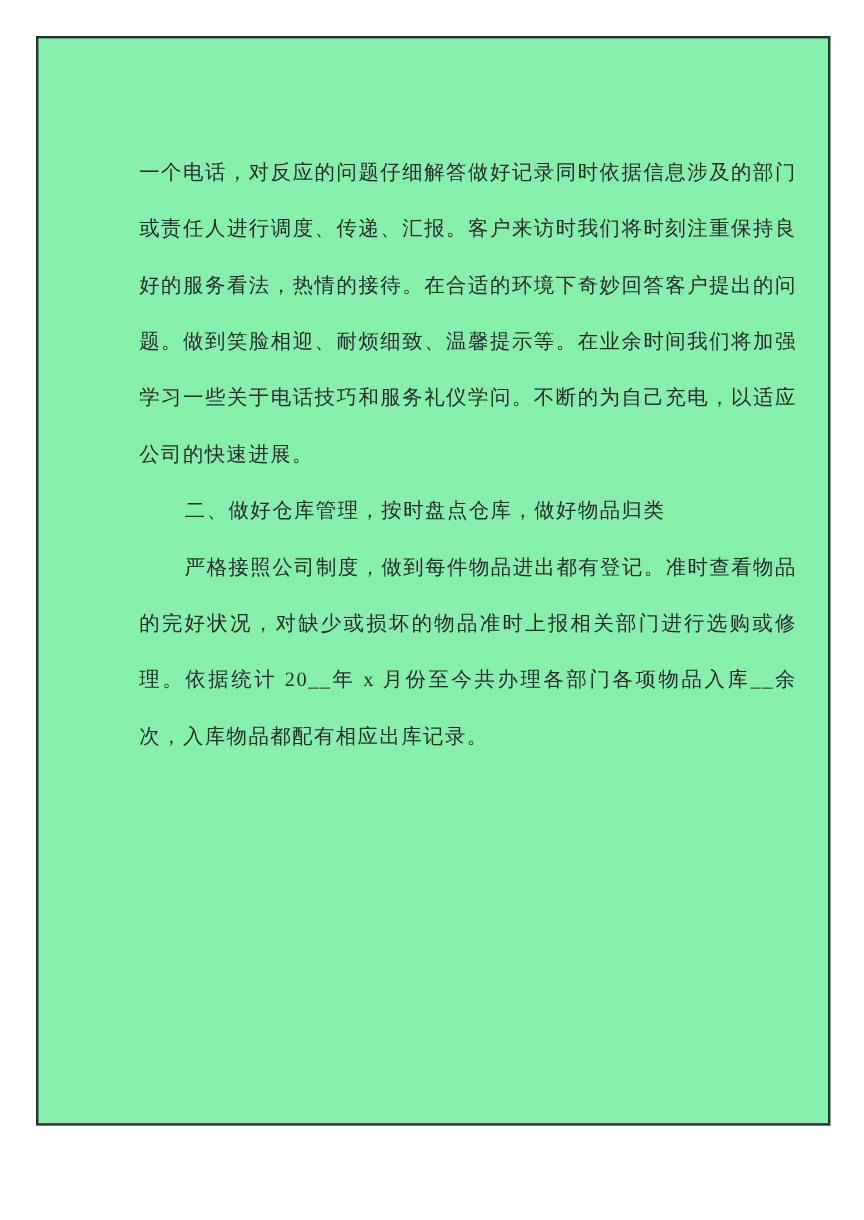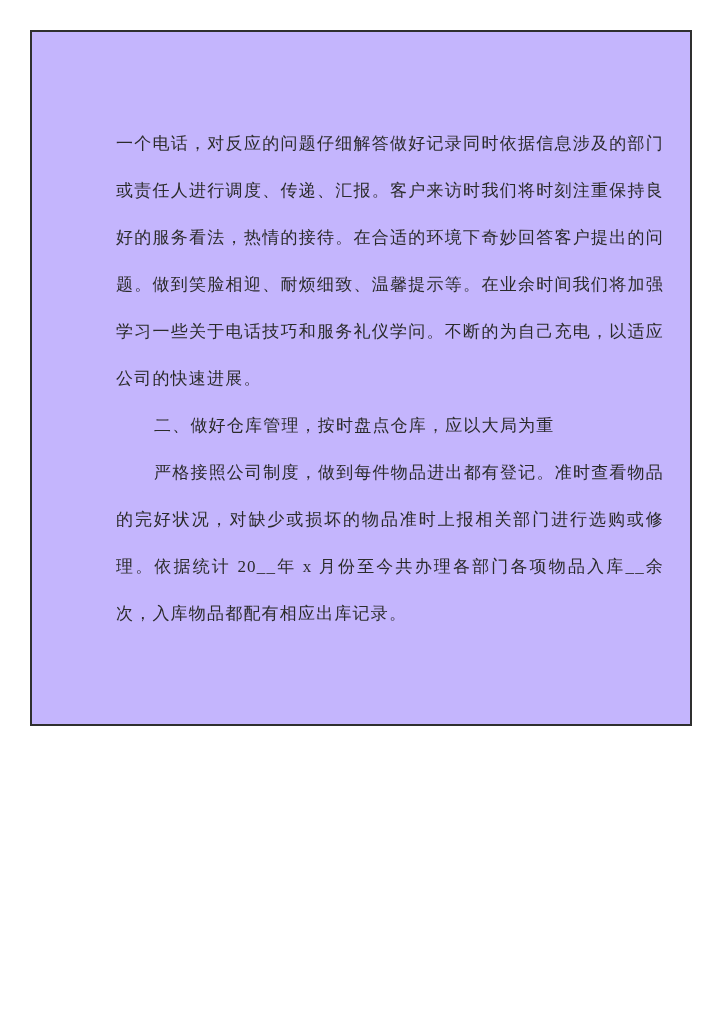--- a/index.html
+++ b/index.html
@@ -12,24 +12,24 @@
     width: 720px;
     height: 1017px;
     overflow: hidden;
     font-family: "Liberation Serif", "DejaVu Serif", serif;
   }
   .page-frame {
     position: absolute;
     left: 30px;
     top: 30px;
     width: 662px;
-    height: 696px;
+    height: 908px;
     box-sizing: border-box;
     border: 2px solid #2f2f2f;
-    background: #c4b5fd;
+    background: #86efac;
   }
   .doc-content {
     position: absolute;
     left: 84px;
     top: 88px;
     width: 548px;
     color: #2b2b2b;
     font-size: 17px;
     line-height: 47px;
     letter-spacing: 1.2px;
@@ -43,16 +43,16 @@
   .doc-content p.indent {
     text-indent: 38px;
   }
 </style>
 </head>
 <body>
 
 <div class="page-frame">
   <div class="doc-content" id="paragraphs">
       <p class="">一个电话，对反应的问题仔细解答做好记录同时依据信息涉及的部门或责任人进行调度、传递、汇报。客户来访时我们将时刻注重保持良好的服务看法，热情的接待。在合适的环境下奇妙回答客户提出的问题。做到笑脸相迎、耐烦细致、温馨提示等。在业余时间我们将加强学习一些关于电话技巧和服务礼仪学问。不断的为自己充电，以适应公司的快速进展。</p>
-      <p class="indent">二、做好仓库管理，按时盘点仓库，应以大局为重</p>
+      <p class="indent">二、做好仓库管理，按时盘点仓库，做好物品归类</p>
       <p class="indent">严格接照公司制度，做到每件物品进出都有登记。准时查看物品的完好状况，对缺少或损坏的物品准时上报相关部门进行选购或修理。依据统计 20__年 x 月份至今共办理各部门各项物品入库__余次，入库物品都配有相应出库记录。</p>
     </div>
 </div>
 
 </body></html>

